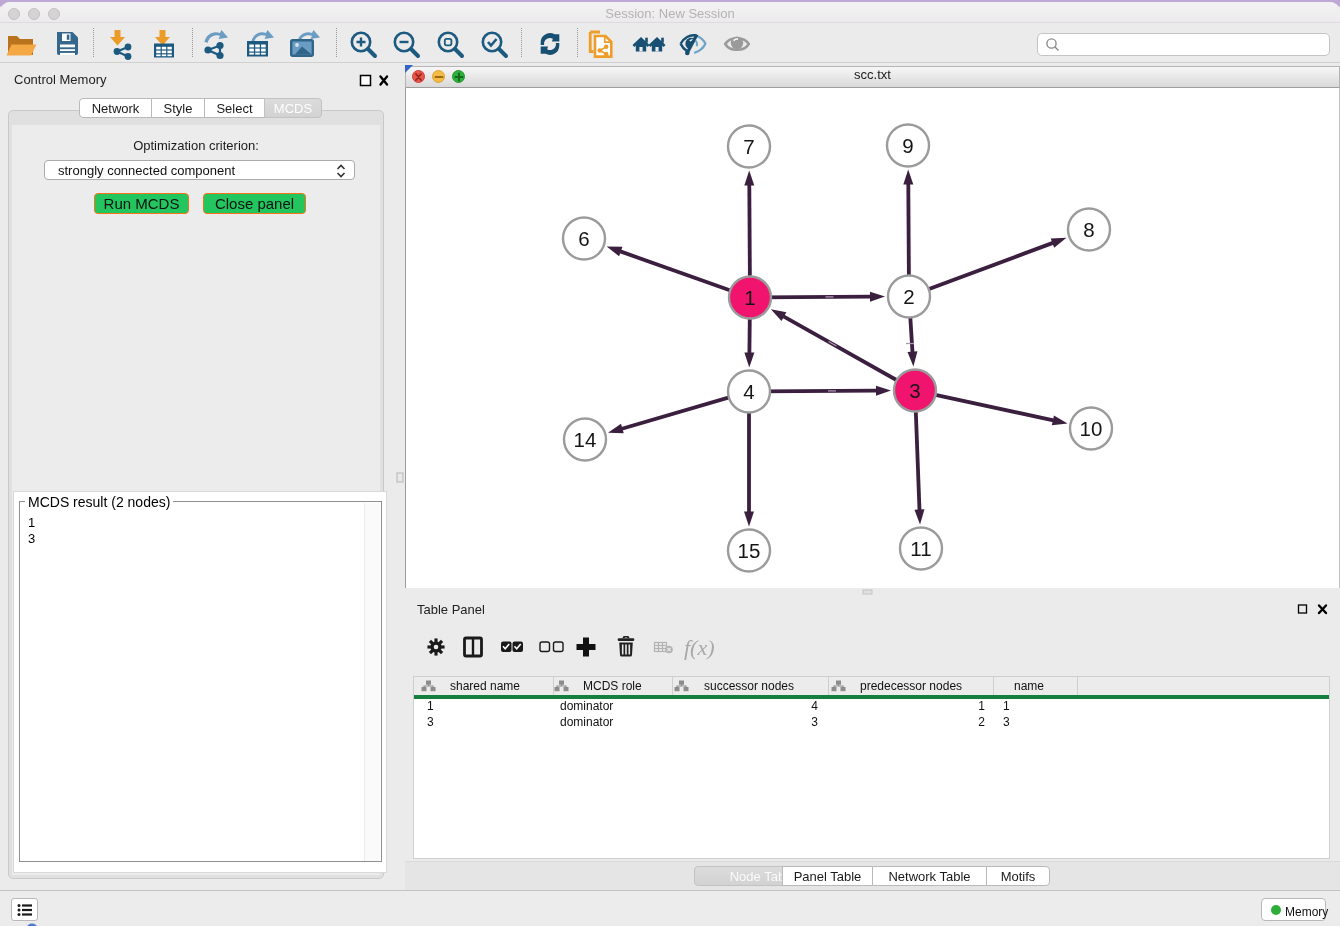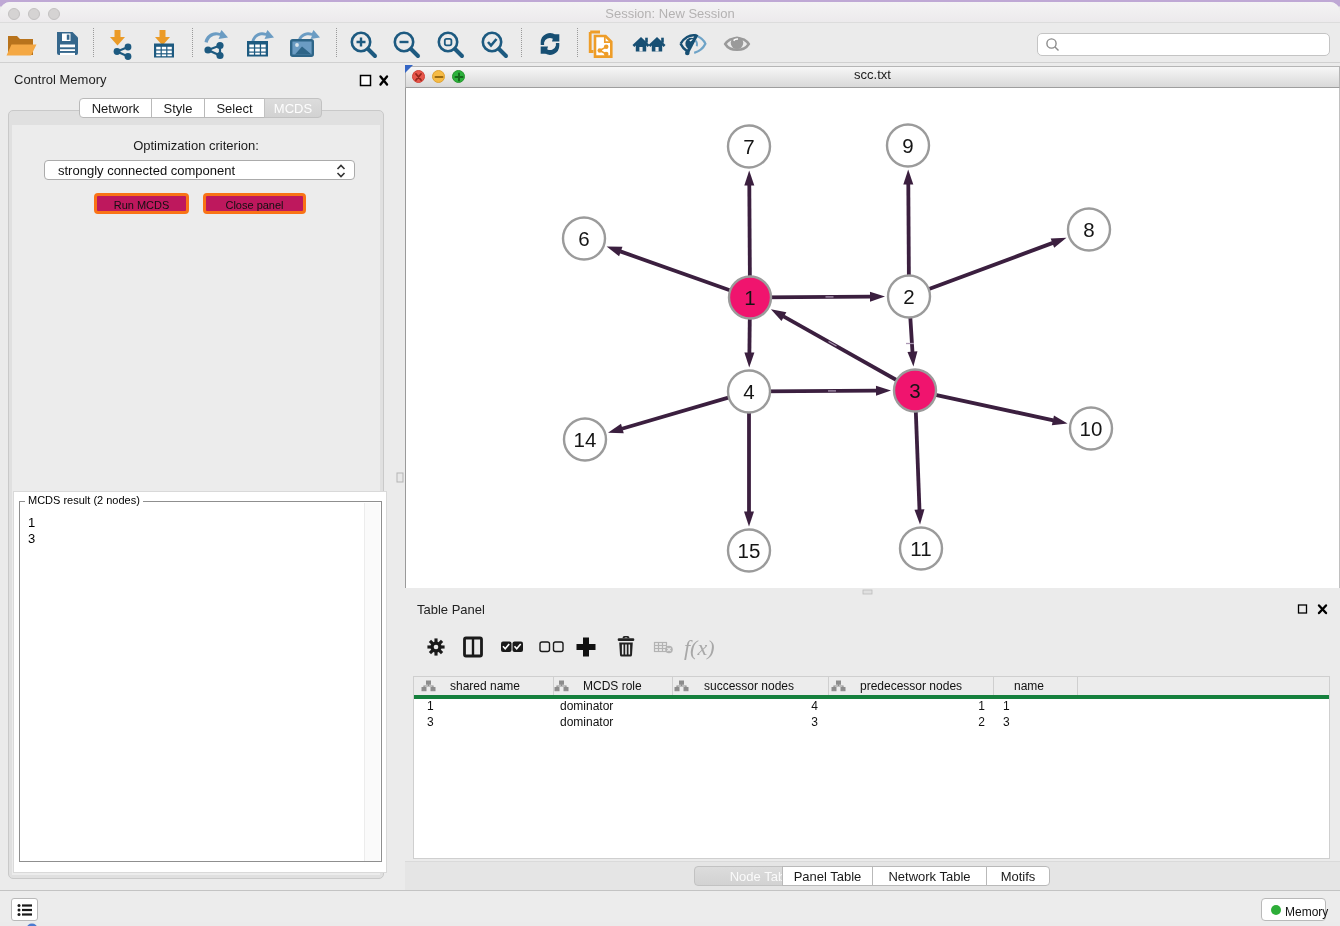--- a/index.html
+++ b/index.html
@@ -16,24 +16,24 @@
 #search{left:1037px;top:10px;width:291px;height:21px;background:#fff;border:1px solid #c4c4c4;border-radius:5px;}
 
 #cp-title{left:14px;top:70px;font-size:13px;color:#222;}
 #tabpane{left:8px;top:108px;width:376px;height:769px;background:#e0e0e0;border:1px solid #c9c9c9;border-radius:5px;box-sizing:border-box;}
 #cp-inner{left:12px;top:123px;width:368px;height:750px;background:#ececec;}
 .tabrow{top:96px;height:20px;font-size:13px;}
 .tab{position:absolute;top:0;height:18px;background:#fff;border:1px solid #b9b9b9;box-sizing:content-box;text-align:center;line-height:19px;color:#1a1a1a;}
 #optlabel{left:0px;top:136px;width:392px;text-align:center;font-size:13px;color:#1a1a1a;}
 #combo{left:44px;top:158px;width:311px;height:20px;background:#fff;border:1px solid #ababab;border-radius:4px;box-sizing:border-box;}
 #combo span{position:absolute;left:13px;top:2px;font-size:13px;color:#111;}
-.btn{background:#be185d;border:3px solid #f97316;border-radius:4px;box-sizing:border-box;text-align:center;font-size:11px;color:#111;}
+.btn{background:#22c55e;border:1px solid #f97316;border-radius:4px;box-sizing:border-box;text-align:center;font-size:15px;color:#111;}
 #resultpanel{left:13px;top:489px;width:374px;height:382px;background:#fff;border:1px solid #d9d9d9;box-sizing:border-box;}
 #groupbox{left:5px;top:9px;width:363px;height:361px;border:1px solid #8f8f8f;box-sizing:border-box;}
-#grouplabel{left:11px;top:2px;background:#fff;padding:0 3px;font-size:11px;color:#000;}
+#grouplabel{left:11px;top:2px;background:#fff;padding:0 3px;font-size:14px;color:#000;}
 #resulttext{left:8px;top:13px;font-size:13px;color:#000;line-height:16px;}
 #vscroll{right:1px;top:1px;width:15px;height:358px;background:#fafafa;border-left:1px solid #ececec;}
 
 #netframe{left:405px;top:64px;width:935px;height:528px;}
 #nettitle{left:0;top:0px;width:935px;height:22px;background:linear-gradient(#f7f7f7,#d9d9d9);border:1px solid #b5b5b5;border-bottom:1px solid #9e9e9e;box-sizing:border-box;}
 #netname{left:0;top:1px;width:935px;text-align:center;font-size:13px;color:#1a1a1a;}
 .light{top:4px;width:13px;height:13px;border-radius:50%;box-sizing:border-box;}
 #canvas{left:0;top:22px;width:935px;height:500px;background:#fff;border-left:1px solid #9a9a9a;border-right:1px solid #c0c0c0;box-sizing:border-box;}
 
 #tp-title{left:417px;top:600px;font-size:13px;color:#222;}

